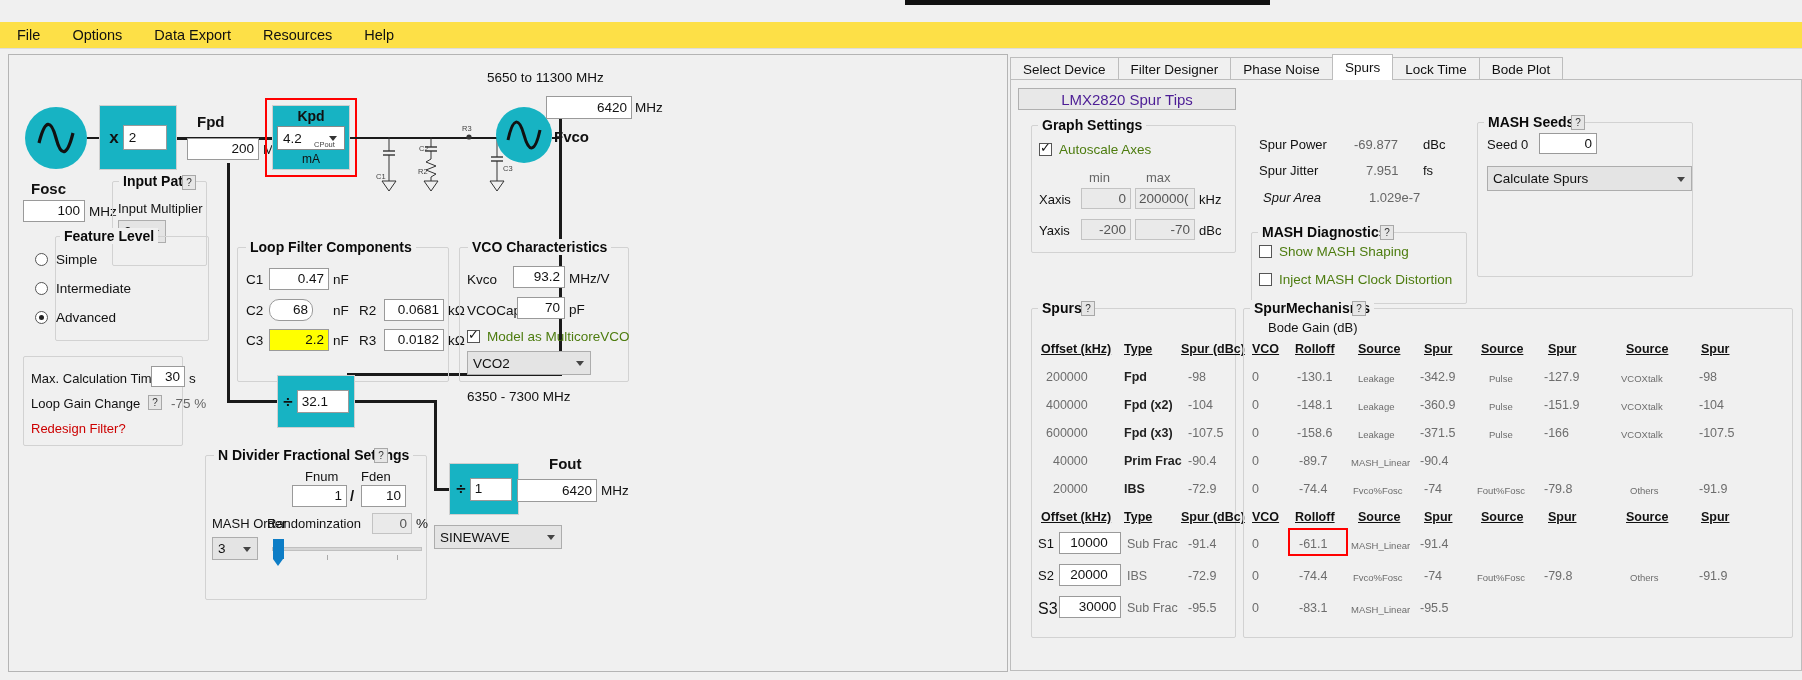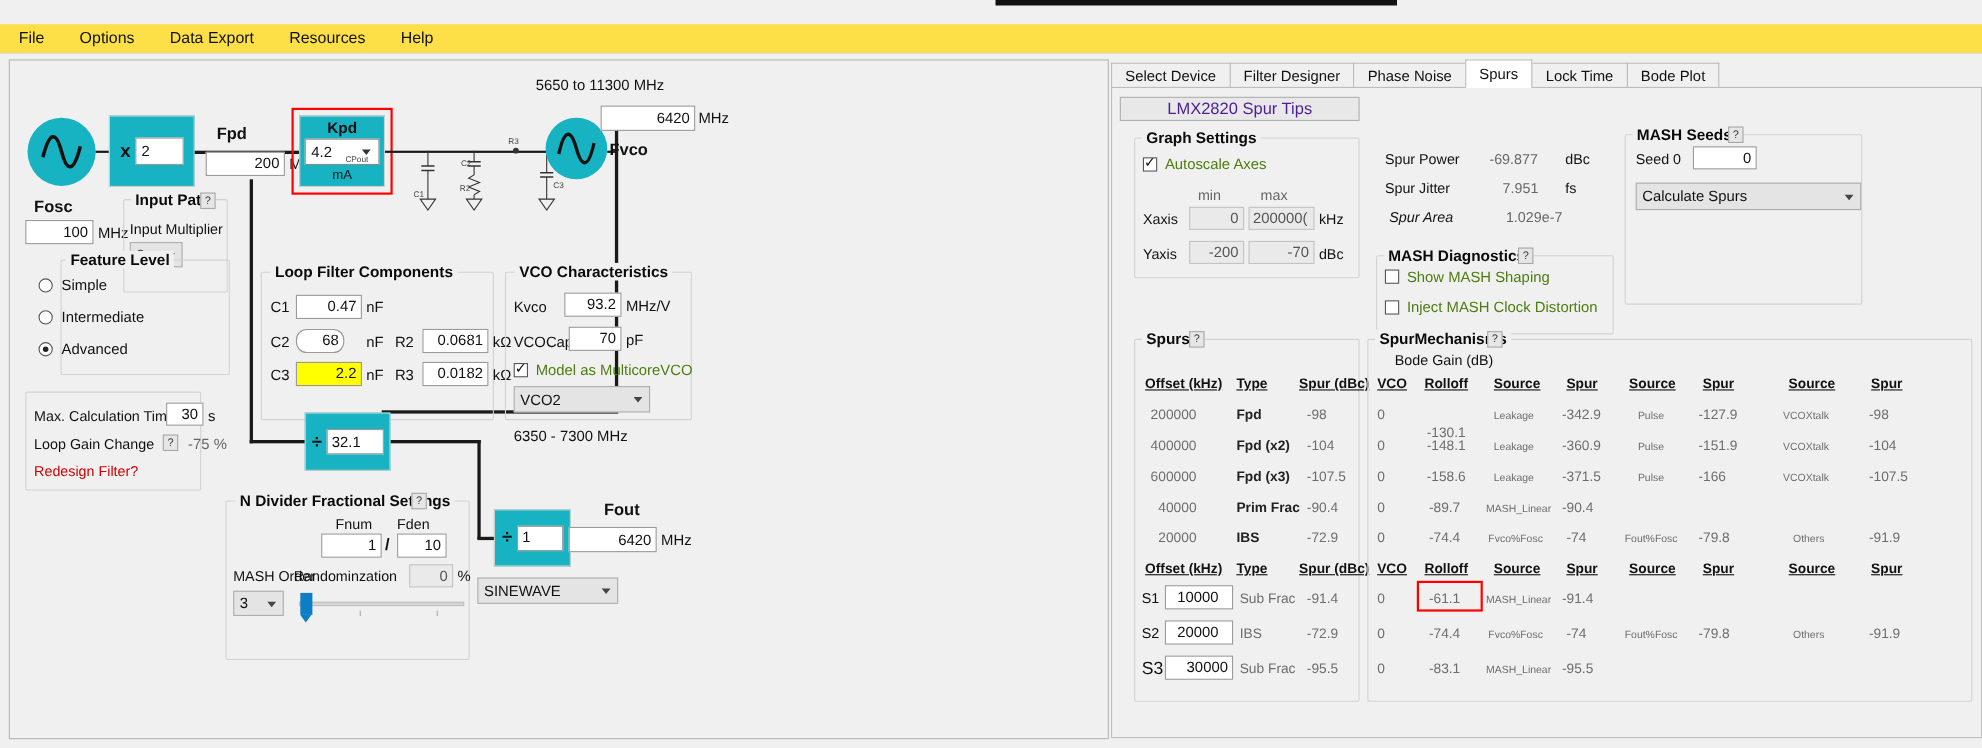--- a/index.html
+++ b/index.html
@@ -482,21 +482,21 @@
       <div class="th" style="left:241px; top:262px;">VCO</div>
       <div class="th" style="left:284px; top:262px;">Rolloff</div>
       <div class="th" style="left:347px; top:262px;">Source</div>
       <div class="th" style="left:413px; top:262px;">Spur</div>
       <div class="th" style="left:470px; top:262px;">Source</div>
       <div class="th" style="left:537px; top:262px;">Spur</div>
       <div class="th" style="left:615px; top:262px;">Source</div>
       <div class="th" style="left:690px; top:262px;">Spur</div>
 
       <div class="td" style="left:241px; top:290px;">0</div>
-      <div class="td" style="left:286px; top:306px;">-130.1</div>
+      <div class="td" style="left:286px; top:290px;">-130.1</div>
       <div class="td sm" style="left:347px; top:293px;">Leakage</div>
       <div class="td" style="left:409px; top:290px;">-342.9</div>
       <div class="td sm" style="left:478px; top:293px;">Pulse</div>
       <div class="td" style="left:533px; top:290px;">-127.9</div>
       <div class="td sm" style="left:610px; top:293px;">VCOXtalk</div>
       <div class="td" style="left:688px; top:290px;">-98</div>
 
       <div class="td" style="left:241px; top:318px;">0</div>
       <div class="td" style="left:286px; top:318px;">-148.1</div>
       <div class="td sm" style="left:347px; top:321px;">Leakage</div>

